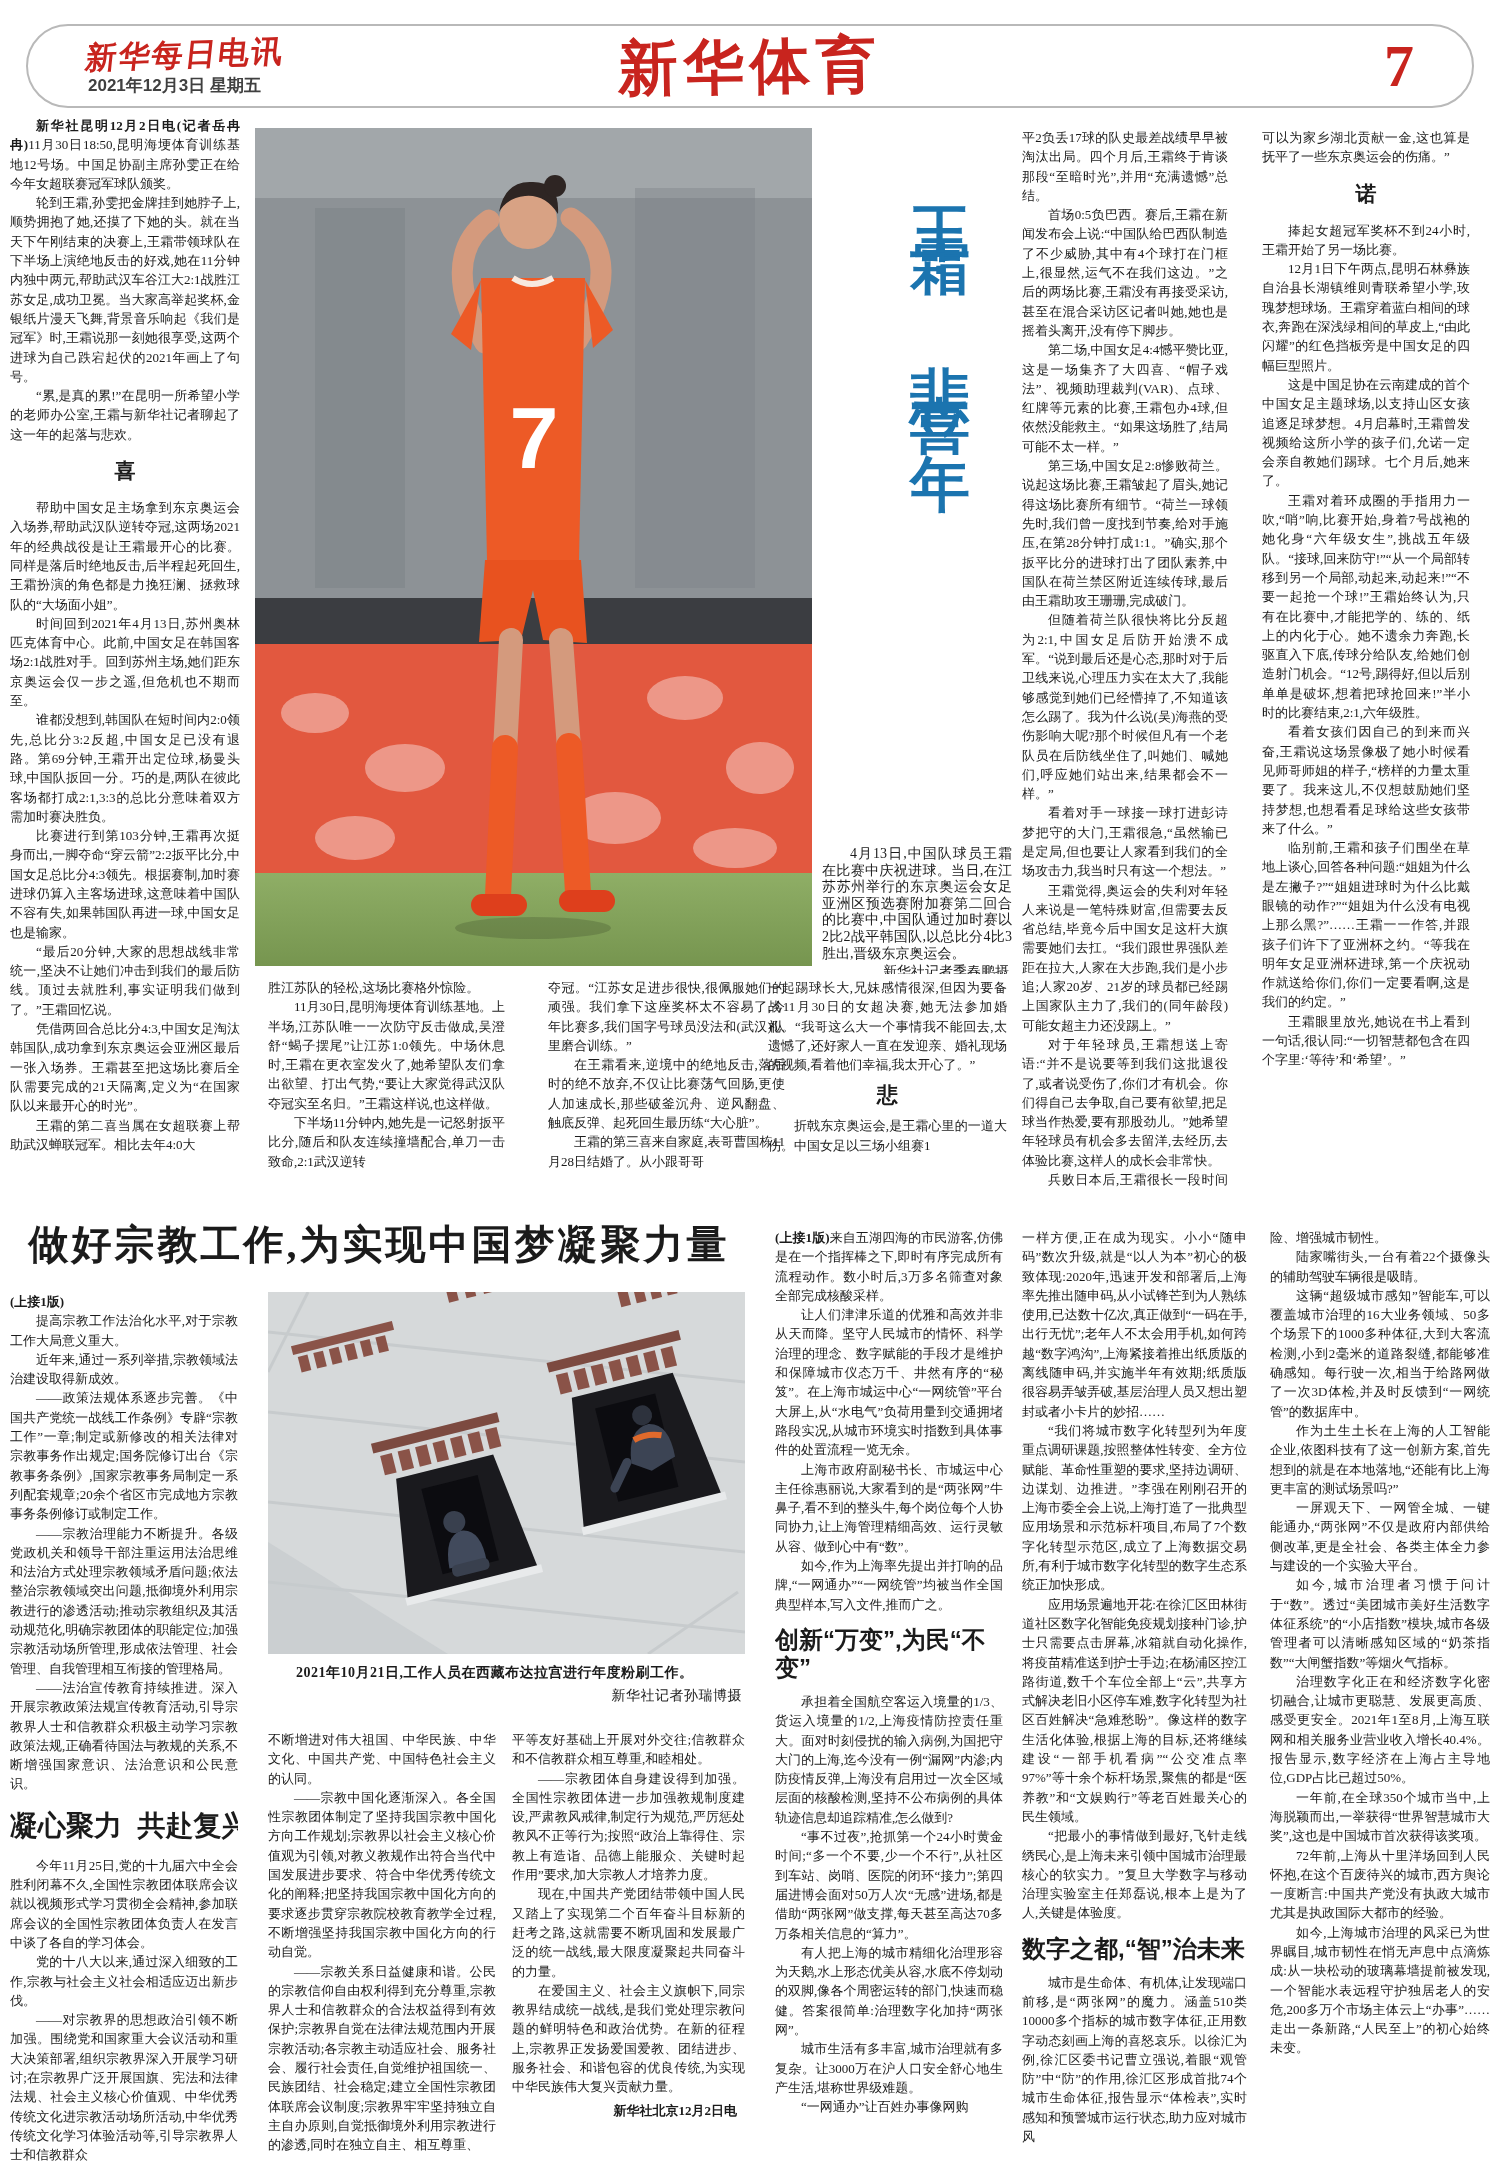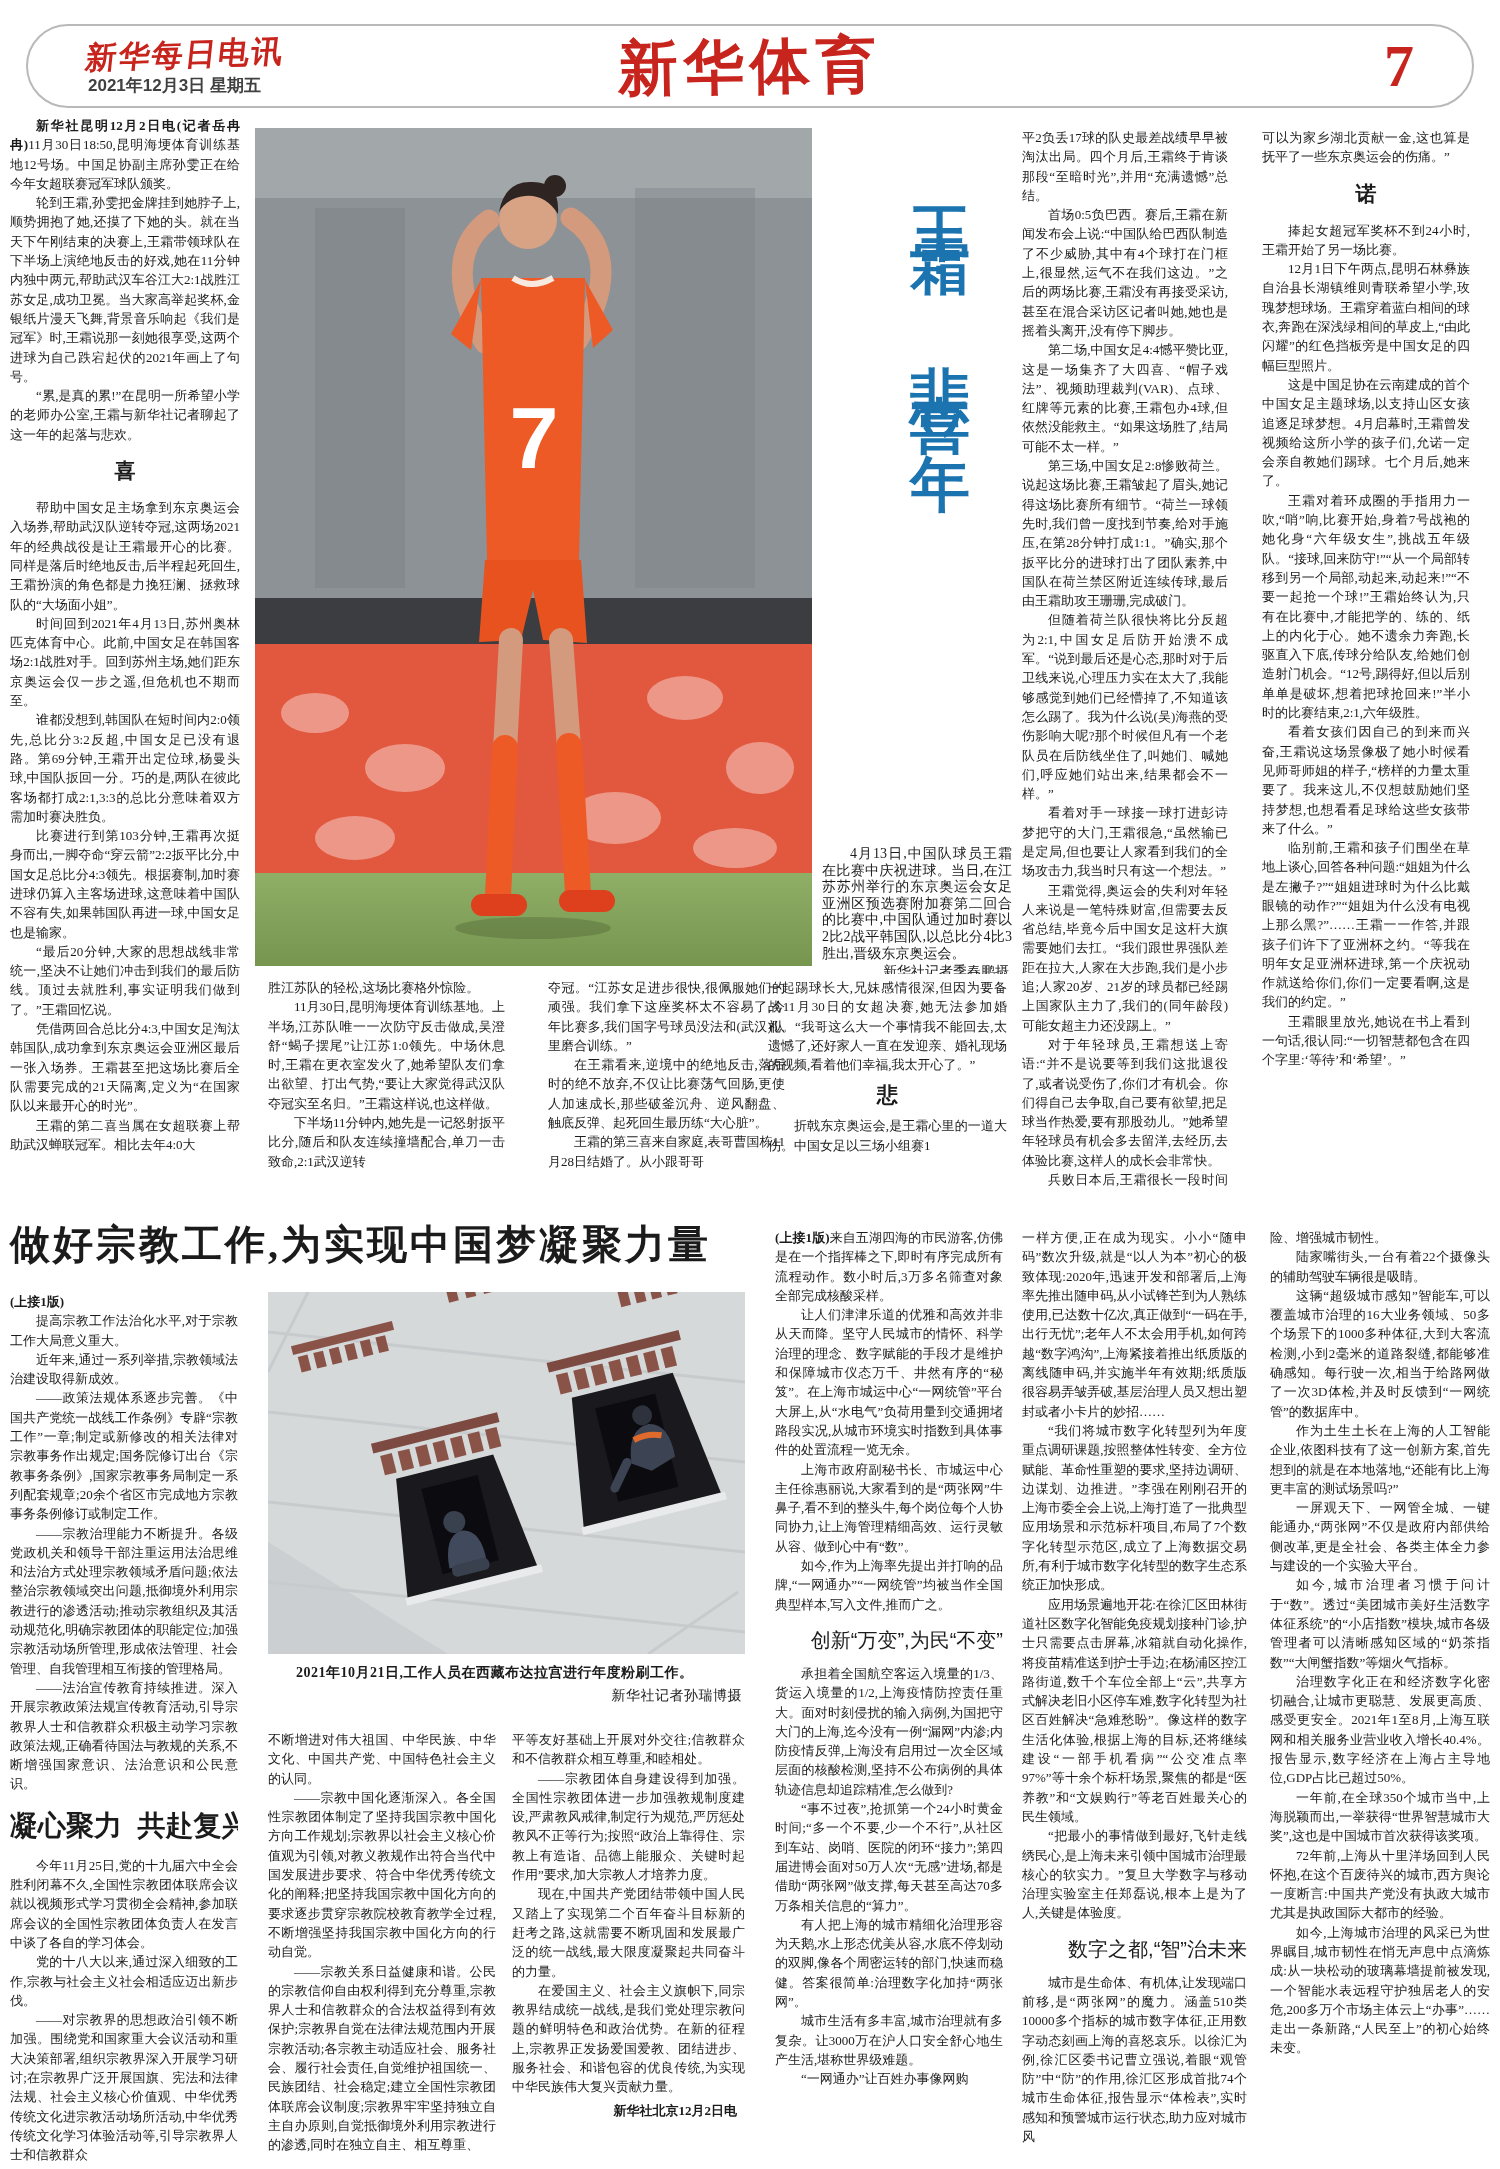--- a/index.html
+++ b/index.html
@@ -18,37 +18,37 @@
               font-weight:bold;color:#c8241e;transform:rotate(-1deg);letter-spacing:6px;}
   .page-number{position:absolute;right:58px;top:6px;font-size:60px;font-weight:bold;color:#c8241e;}
 
   
   .col{position:absolute;text-align:justify;font-size:13px;line-height:19.3px;overflow:hidden;}
   .para{margin:0;text-indent:2em;}
   .cont .para:first-child{text-indent:0;}
   .ti0{text-indent:0;}
   .subhead{font-family:"Liberation Sans","DejaVu Sans",sans-serif;text-align:center;font-weight:bold;
            font-size:21px;margin:12px 0;text-indent:0;line-height:30px;}
-  .col-subhead{font-family:"Liberation Sans","DejaVu Sans",sans-serif;text-align:right;font-weight:normal;
-           font-size:20px;margin:12px 0 10px;text-indent:0;line-height:28px;}
+  .col-subhead{font-family:"Liberation Sans","DejaVu Sans",sans-serif;text-align:left;font-weight:bold;
+           font-size:24px;margin:12px 0 10px;text-indent:0;line-height:28px;}
   .credit{margin:2px 3px 0;text-indent:0;text-align:right;font-weight:normal;}
   .dateline-end{margin:4px 0 0;text-indent:0;text-align:right;font-weight:bold;padding-right:8px;}
 
   
   .v-headline{position:absolute;left:846px;top:160px;width:134px;height:706px;
               writing-mode:vertical-rl;text-orientation:upright;
               font-family:"Liberation Sans","DejaVu Sans",sans-serif;
               font-size:60px;font-weight:800;color:#1b74af;letter-spacing:30px;text-align:left;}
   .caption-a{position:absolute;left:822px;top:846px;width:190px;height:128px;
              font-size:14px;line-height:16.6px;text-align:justify;overflow:hidden;}
   .photo{position:absolute;overflow:hidden;}
   .photo svg{display:block;}
 
   
-  .r-headline{position:absolute;left:10px;top:1216px;width:738px;height:60px;text-align:left;
+  .r-headline{position:absolute;left:10px;top:1216px;width:738px;height:60px;text-align:center;
               font-size:40px;font-weight:700;letter-spacing:3px;line-height:58px;}
   .r-subhead{font-family:"Liberation Sans","DejaVu Sans",sans-serif;text-align:right;font-weight:bold;
              font-size:28px;margin:16px 0 14px;text-indent:0;line-height:32px;white-space:pre;}
   .t-caption{position:absolute;left:268px;top:1662px;width:477px;font-size:14px;line-height:21px;
              font-weight:600;letter-spacing:0.5px;text-align:justify;}
 </style>
 </head>
 <body>
 
 <div id="page">

